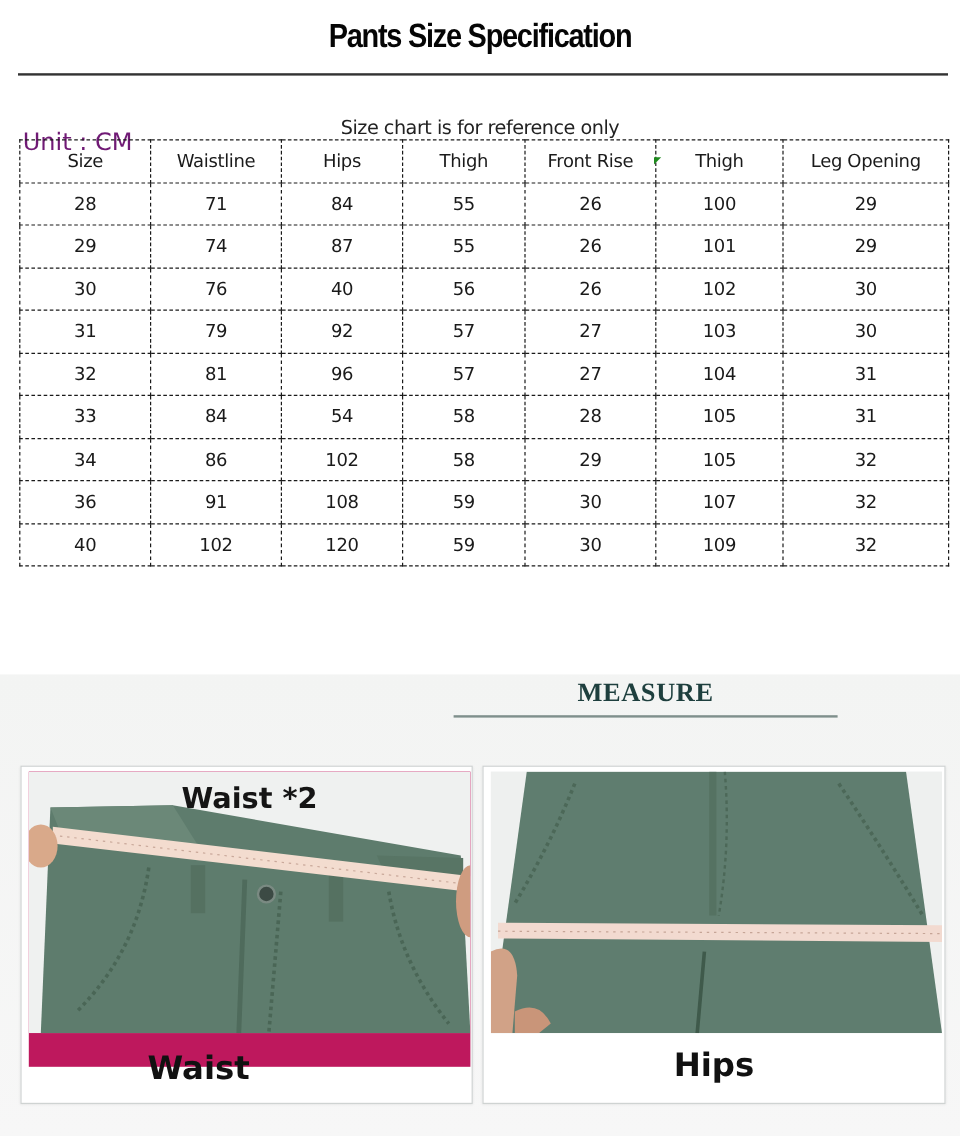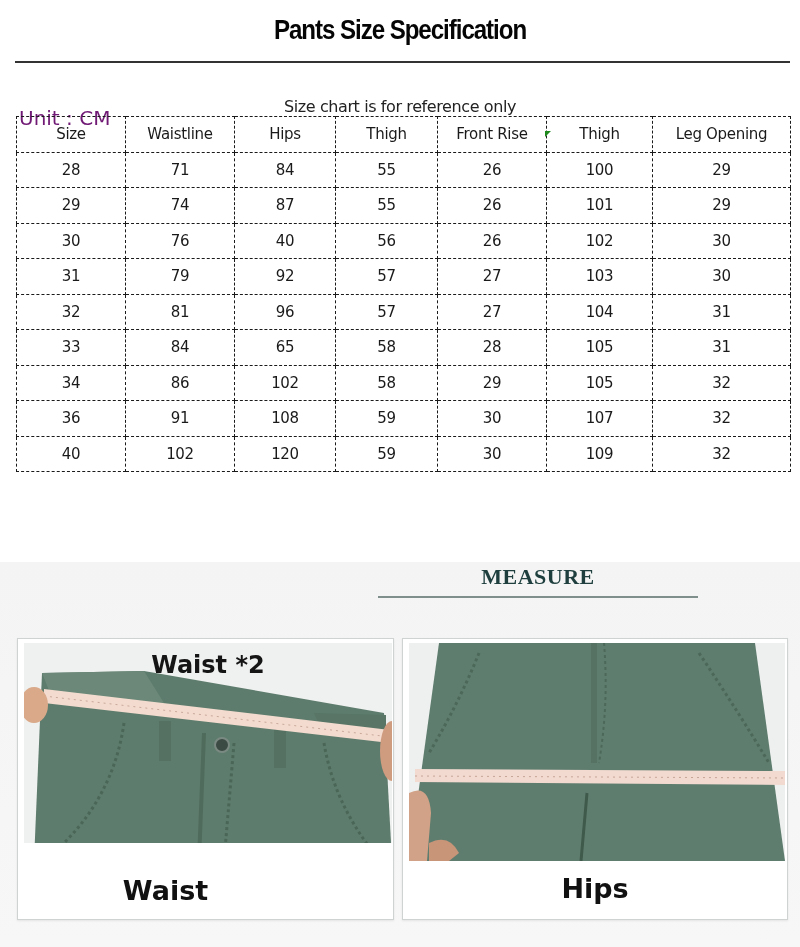--- a/index.html
+++ b/index.html
@@ -53,21 +53,21 @@
     font-family: "Liberation Serif", serif; font-weight: bold; font-size: 20px; color: #2c4a48; margin-top: 44px;
   }
 
   .panel {
     position: absolute; top: 638px; background: #fff; border: 1px solid #cfd3d2;
     box-shadow: 0 1px 2px rgba(0,0,0,0.08);
   }
   .panel.left { left: 17px; width: 377px; height: 282px; }
   .panel.right { left: 402px; width: 386px; height: 282px; }
   .photo { position: absolute; left: 6px; top: 4px; overflow: hidden; }
-  .panel.left .photo { width: 368px; height: 200px; background: #fca5a5; }
+  .panel.left .photo { width: 368px; height: 246px; background: #be185d; }
   .panel.right .photo { width: 376px; height: 218px; background: #eef0ef; }
   .cap {
     position: absolute; left: 0; width: 100%; text-align: center;
     font-family: "DejaVu Sans", sans-serif; font-weight: bold; font-size: 27px; color: #111;
   }
   .panel.left .cap { top: 236px; left: -40px; }
   .panel.right .cap { top: 234px; }
   .photo-label {
     position: absolute; top: 8px; left: 0; width: 100%; text-align: center;
     font-family: "DejaVu Sans", sans-serif; font-weight: bold; font-size: 24px; color: #151515;
@@ -144,21 +144,21 @@
         <td>81</td>
         <td>96</td>
         <td>57</td>
         <td>27</td>
         <td>104</td>
         <td>31</td>
       </tr>
       <tr>
         <td>33</td>
         <td>84</td>
-        <td>65</td>
+        <td>54</td>
         <td>58</td>
         <td>28</td>
         <td>105</td>
         <td>31</td>
       </tr>
       <tr>
         <td>34</td>
         <td>86</td>
         <td>102</td>
         <td>58</td>

